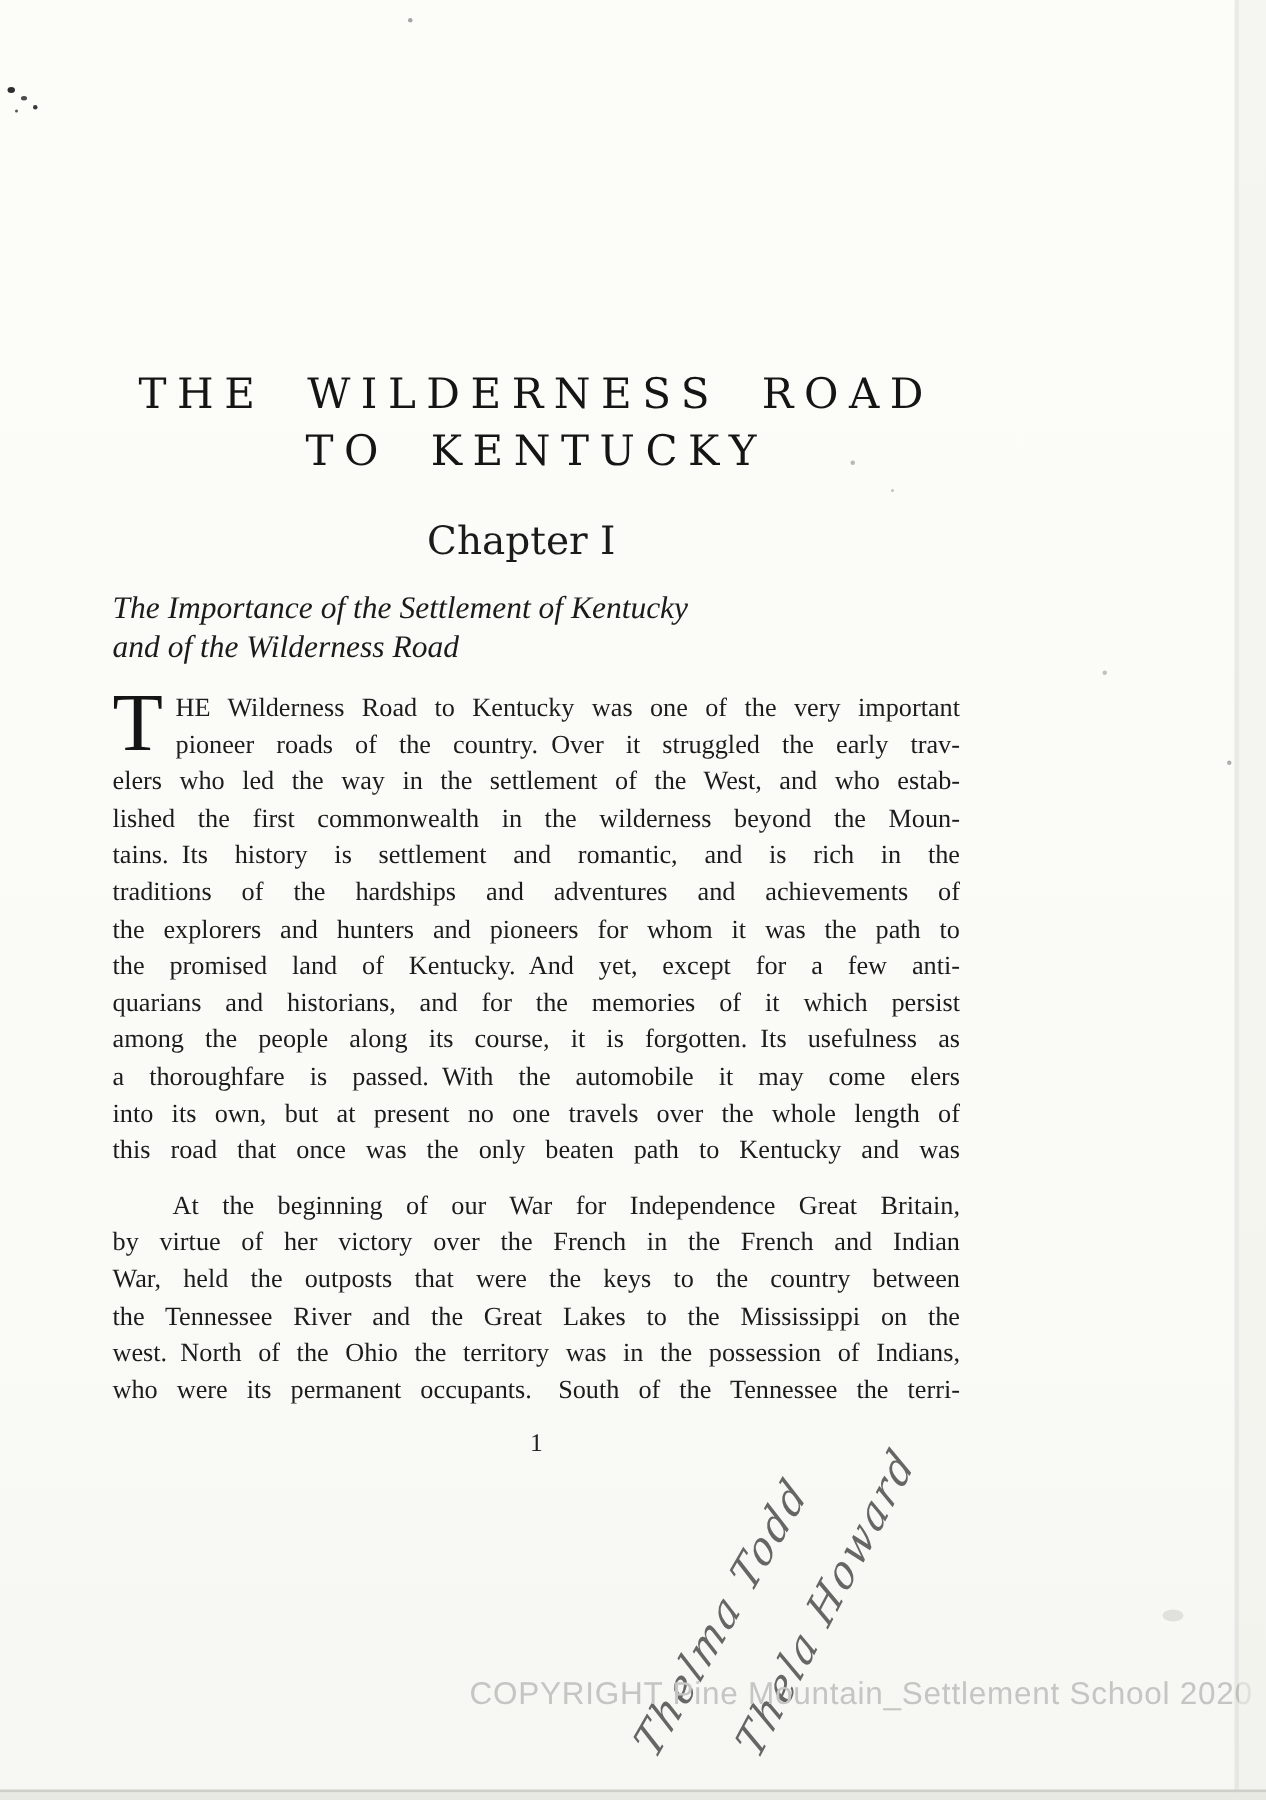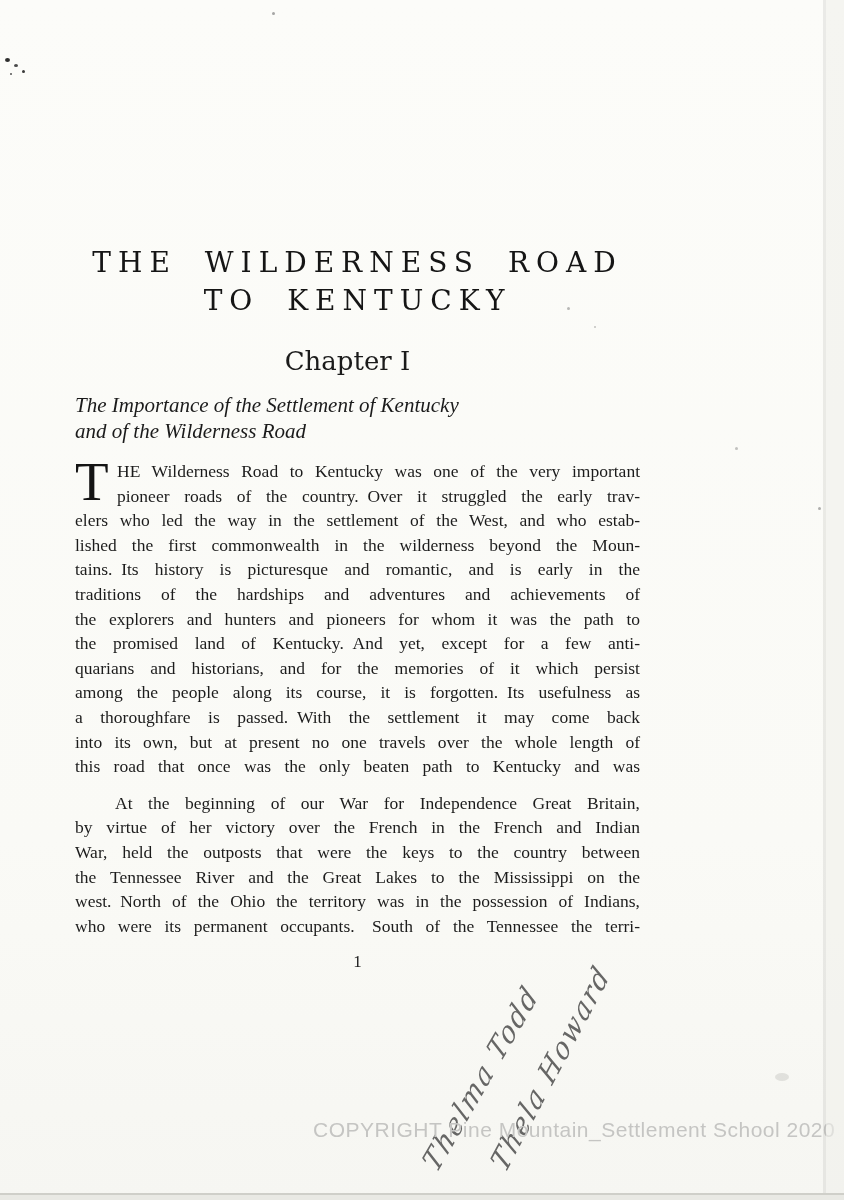--- a/index.html
+++ b/index.html
@@ -90,27 +90,27 @@
     <div>and of the Wilderness Road</div>
   </div>
 
   <div class="body-text">
       <div class="paragraph">
         <span class="dropcap">T</span>
         <div class="bline dc-indent just">HE Wilderness Road to Kentucky was one of the very important</div>
         <div class="bline dc-indent just">pioneer roads of the country. Over it struggled the early trav-</div>
         <div class="bline just">elers who led the way in the settlement of the West, and who estab-</div>
         <div class="bline just">lished the first commonwealth in the wilderness beyond the Moun-</div>
-        <div class="bline just">tains. Its history is picturesque and romantic, and is early in the</div>
+        <div class="bline just">tains. Its history is settlement and romantic, and is rich in the</div>
         <div class="bline just">traditions of the hardships and adventures and achievements of</div>
         <div class="bline just">the explorers and hunters and pioneers for whom it was the path to</div>
         <div class="bline just">the promised land of Kentucky. And yet, except for a few anti-</div>
         <div class="bline just">quarians and historians, and for the memories of it which persist</div>
         <div class="bline just">among the people along its course, it is forgotten. Its usefulness as</div>
-        <div class="bline just">a thoroughfare is passed. With the settlement it may come back</div>
+        <div class="bline just">a thoroughfare is passed. With the automobile it may come elers</div>
         <div class="bline just">into its own, but at present no one travels over the whole length of</div>
         <div class="bline just">this road that once was the only beaten path to Kentucky and was</div>
       </div>
       <div class="paragraph">
         <div class="bline findent just">At the beginning of our War for Independence Great Britain,</div>
         <div class="bline just">by virtue of her victory over the French in the French and Indian</div>
         <div class="bline just">War, held the outposts that were the keys to the country between</div>
         <div class="bline just">the Tennessee River and the Great Lakes to the Mississippi on the</div>
         <div class="bline just">west. North of the Ohio the territory was in the possession of Indians,</div>
         <div class="bline just">who were its permanent occupants. South of the Tennessee the terri-</div>

